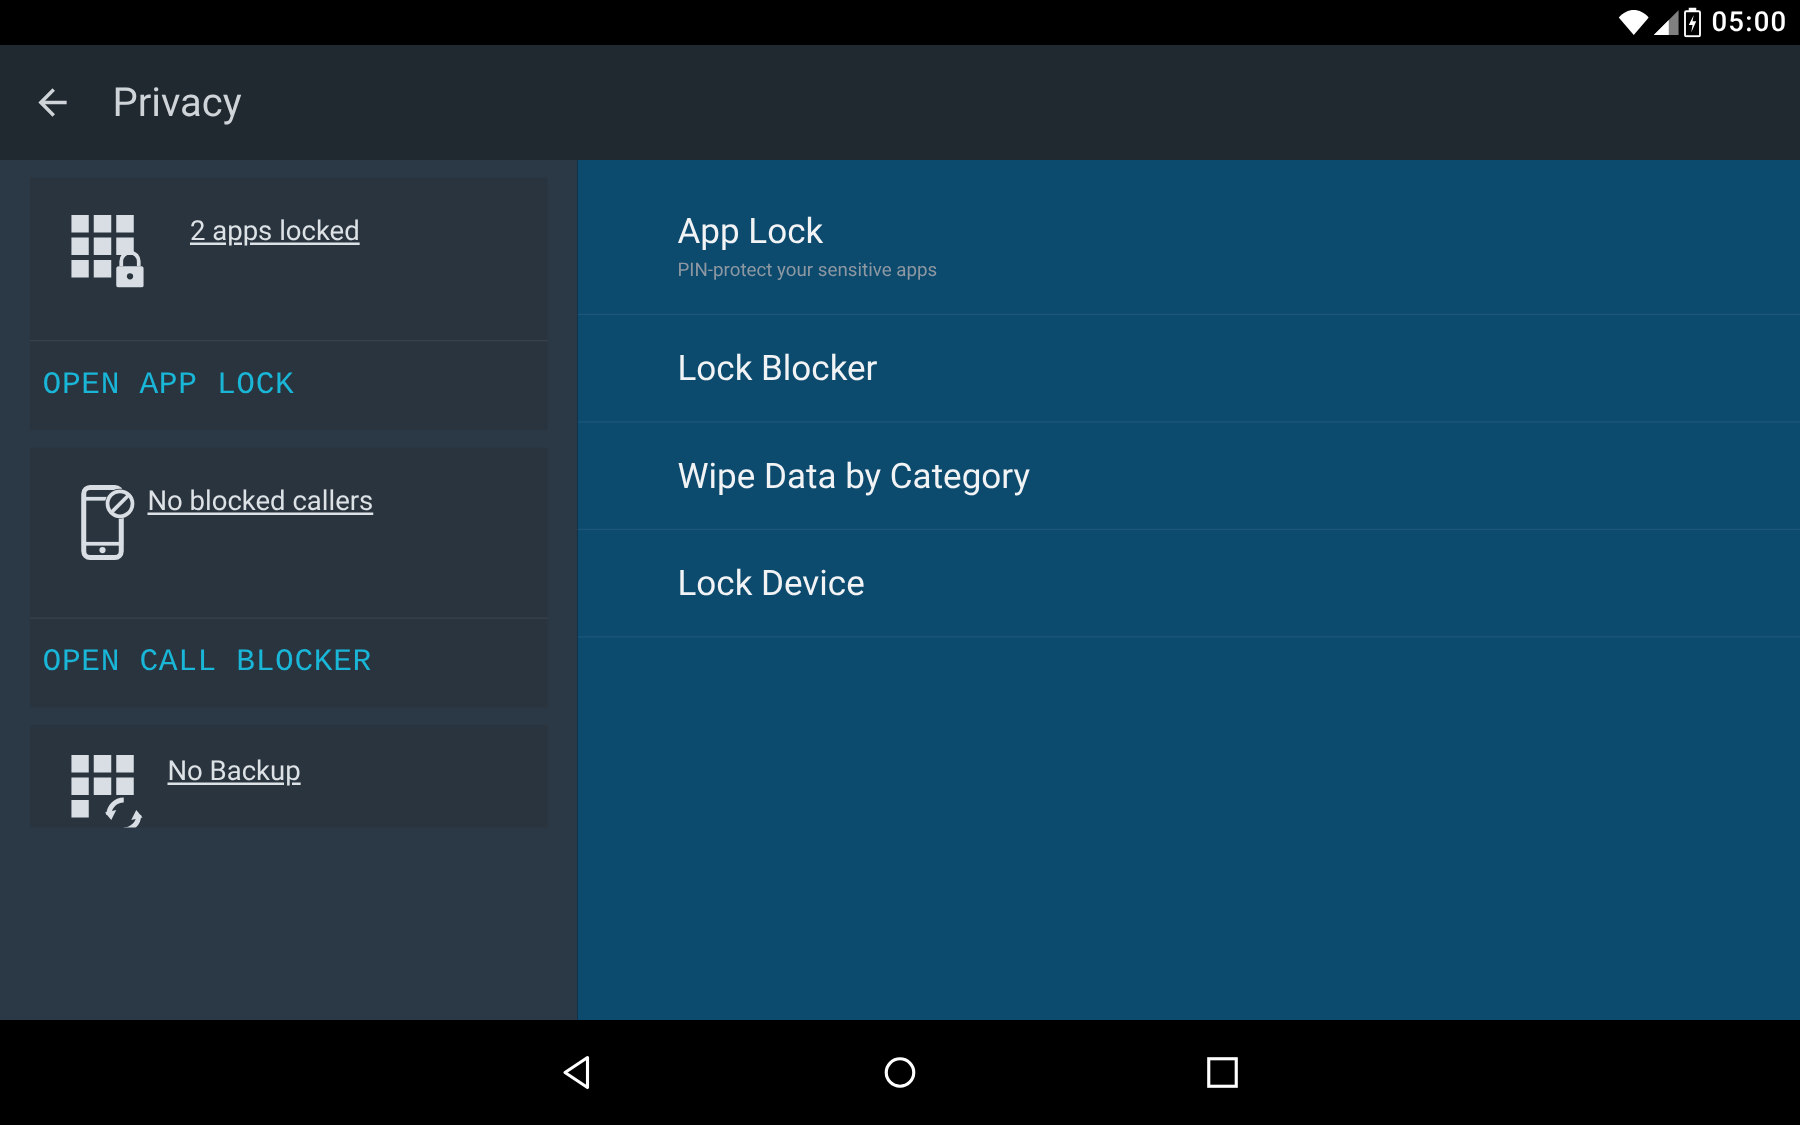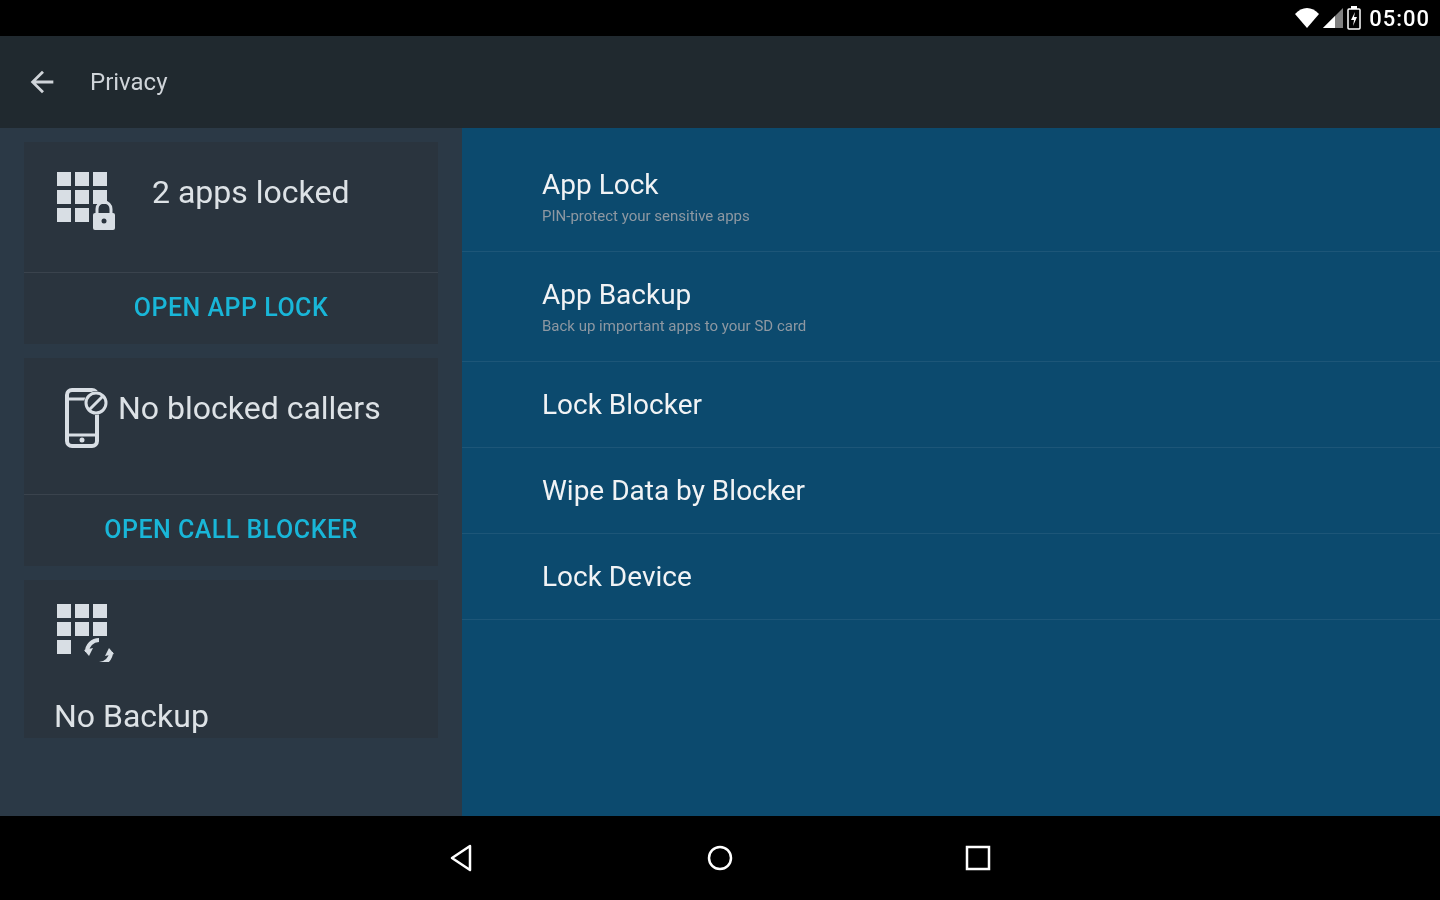--- a/index.html
+++ b/index.html
@@ -9,35 +9,35 @@
 
   
   .status-bar { height: 36px; background: #000; display: flex; align-items: center; justify-content: flex-end; padding: 4px 10px; gap: 4px; }
   .status-bar .icon { color: #fff; }
   .status-bar .clock { color: #fff; font-size: 22px; font-weight: 500; letter-spacing: 1px; margin-left: 4px; }
   .wifi-icon svg, .cell-icon svg, .battery-icon svg { display:block; }
 
   
   .app-bar { height: 92px; background: #20292F; display: flex; align-items: center; padding: 0 20px; gap: 26px; }
   .back-button { width: 44px; height: 44px; display:flex; align-items:center; justify-content:center; cursor:pointer; }
-  .app-title { color: #CFD4D9; font-size: 24px; font-weight: 400; }
+  .app-title { color: #CFD4D9; font-size: 32px; font-weight: 400; }
 
   
   .content { flex: 1; display: flex; min-height: 0; }
 
   .left-pane { width: 462px; background: #2B3946; padding: 14px 24px 0 24px; overflow: hidden; }
   .right-pane { flex: 1; background: #0c4a6e; display: flex; flex-direction: column; }
 
   .card { background: #2A343E; margin-bottom: 14px; }
   .card-top { display: flex; align-items: flex-start; padding: 30px 30px 42px 30px; gap: 34px; }
   .card-top2 { display: flex; align-items: flex-start; padding: 30px 30px 46px 30px; }
-  .card-top3 { display: flex; align-items: flex-start; padding: 24px 30px 0 30px; gap: 34px; flex-direction: column; }
+  .card-top3 { display: flex; align-items: flex-start; padding: 24px 30px 0 30px; gap: 16px; }
   .card-icon { width: 64px; display:flex; justify-content:center; }
-  .card-title { color: #DDE2E6; font-size: 32px; font-weight: 400; line-height: 1.3; }
-  .card-action { border-top: 1px solid rgba(255,255,255,0.08); text-align: center; padding: 20px 10px 22px; color: #19B6D8; font-size: 25px; font-weight: 500; letter-spacing: 0.5px; cursor:pointer; }
+  .card-title { color: #DDE2E6; font-size: 22px; font-weight: 400; line-height: 1.3; text-decoration: underline; }
+  .card-action { border-top: 1px solid rgba(255,255,255,0.08); padding: 20px 10px 22px; color: #19B6D8; font-size: 25px; font-weight: 500; letter-spacing: 0.5px; cursor:pointer;font-family:Liberation Mono, monospace; }
 
   .list-item { padding: 26px 0 26px 80px; border-bottom: 1px solid rgba(255,255,255,0.07); cursor:pointer; }
   .list-item:first-child { padding-top: 40px; }
   .li-title { color: #F1F3F5; font-size: 28px; font-weight: 400; }
   .li-sub { color: #8E98A2; font-size: 15px; margin-top: 6px; }
 
   
   .nav-bar { height: 84px; background: #000; display: flex; align-items: center; justify-content: center; gap: 210px; }
   .nav-btn { width: 48px; height: 48px; display:flex; align-items:center; justify-content:center; cursor:pointer; }
 </style>
@@ -148,28 +148,24 @@
       </div>
 
     </div>
 
     <div class="right-pane">
       <div class="list-item">
         <div class="li-title">App Lock</div>
         <div class="li-sub">PIN-protect your sensitive apps</div>
       </div>
       <div class="list-item">
-        <div class="li-title">App Backup</div>
-        <div class="li-sub">Back up important apps to your SD card</div>
-      </div>
-      <div class="list-item">
         <div class="li-title">Lock Blocker</div>
       </div>
       <div class="list-item">
-        <div class="li-title">Wipe Data by Blocker</div>
+        <div class="li-title">Wipe Data by Category</div>
       </div>
       <div class="list-item">
         <div class="li-title">Lock Device</div>
       </div>
     </div>
 
   </div>
 
   <div class="nav-bar">
     <div class="nav-btn">

